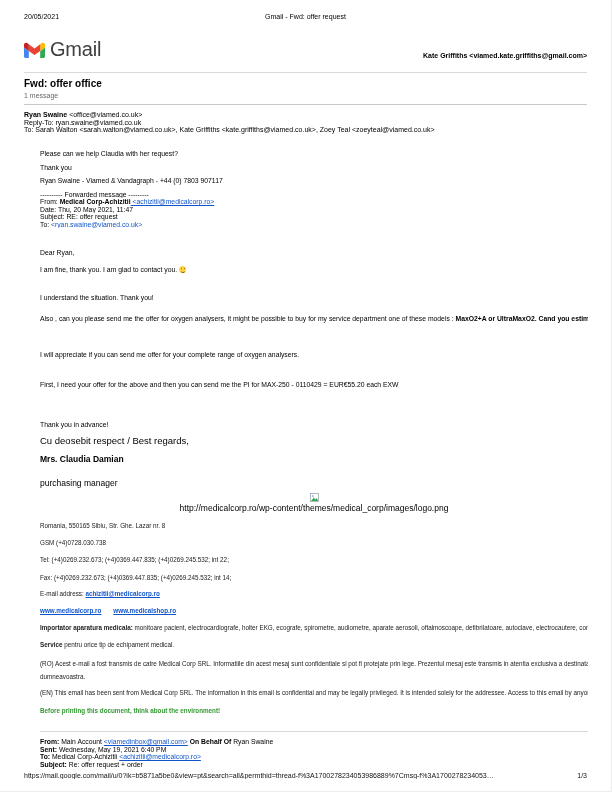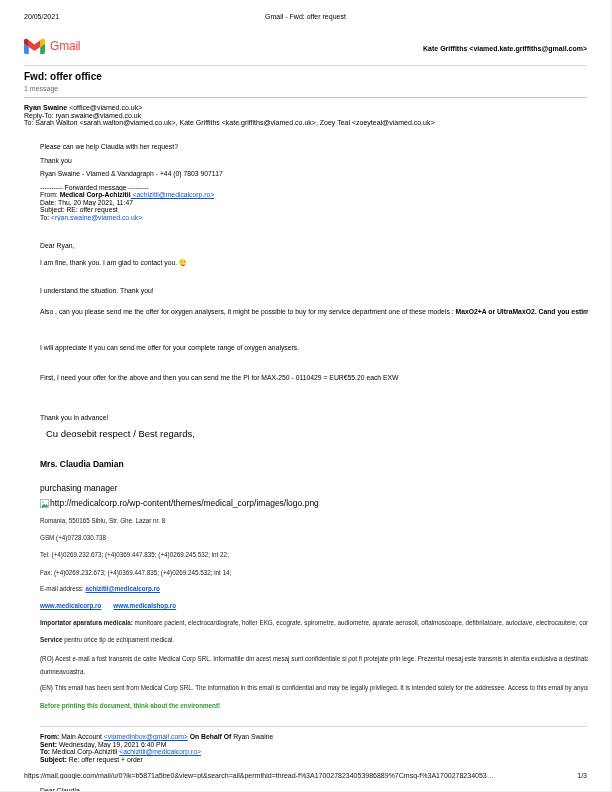--- a/index.html
+++ b/index.html
@@ -15,21 +15,21 @@
     border-bottom: 1px solid #ececec;
   }
   
   .topbar { position: relative; height: 10px; font-size: 7px; color:#000; }
   .topbar .print-date { position:absolute; left:0; top:0; }
   .topbar .print-title { position:absolute; left:0; right:0; top:0; text-align:center; }
   
   .logo-row { margin-top: 15px; display:flex; align-items:flex-end; justify-content:space-between; }
   .gmail-logo { display:flex; align-items:center; gap:5px; }
   .gmail-logo svg { width:21px; height:16px; display:block; }
-  .gmail-wordmark { font-size:12px; color:#ef4444; letter-spacing:-0.2px; }
+  .gmail-wordmark { font-size:20px; color:#404040; letter-spacing:-0.2px; }
   .account-line { font-size:7px; font-weight:bold; color:#000; padding-bottom:2px; }
   hr.rule1 { border:none; border-top:1px solid #d9d9d9; margin-top:11px; }
   hr.rule2 { border:none; border-top:1px solid #c7c7c7; margin-top:5px; }
   .subject { margin-top:5px; font-size:10px; font-weight:bold; }
   .msg-count { margin-top:3px; font-size:7px; color:#666; }
   .sender-block { margin-top:6px; font-size:7px; line-height:7.6px; }
   .sender-block .bold { font-weight:bold; }
   
   .email-body { margin-left:16px; margin-top:16px; width:548px; font-size:6.8px; }
   .email-body p { line-height:8px; white-space:nowrap; overflow:hidden; }
@@ -38,24 +38,24 @@
   .p-sig { margin-top:5px; }
   .fwd-block { margin-top:6px; }
   .fwd-block p { line-height:7.5px; }
   .p-dear { margin-top:21px; }
   .p-fine { margin-top:9px; }
   .p-understand { margin-top:20px; }
   .p-also { margin-top:13px; }
   .p-appreciate { margin-top:28px; }
   .p-first { margin-top:22px; }
   .p-advance { margin-top:32px; }
-  .sig-regards { margin-top:6px; font-size:9.5px; line-height:11px;margin-left:6px; }
-  .sig-name { margin-top:20px; font-size:8.5px; font-weight:bold; line-height:10px; }
+  .sig-regards { margin-top:6px; font-size:9.5px; line-height:11px; }
+  .sig-name { margin-top:8px; font-size:8.5px; font-weight:bold; line-height:10px; }
   .sig-role { margin-top:14px; font-size:8.5px; line-height:10px; }
-  .sig-logo { margin-top:5px; font-size:8.5px; line-height:10px; display:flex; align-items:center; gap:1px; }
+  .sig-logo { margin-top:5px; font-size:8.5px; line-height:10px; display:flex; align-items:center; gap:1px;flex-direction:column; }
   .contact { margin-top:9px; font-size:6.3px; line-height:7px; color:#1a1a1a; }
   .contact-fax { margin-top:10px; }
   .mt11 { margin-top:11px; }
   .mt5 { margin-top:5px; }
   .mt8 { margin-top:8px; }
   .eco { margin-top:10px; font-size:6.3px; font-weight:bold; color:#339933; line-height:7px; }
   hr.rule3 { border:none; border-top:1px solid #d9d9d9; margin-top:16px; }
   .quoted-block { margin-top:6px; font-size:6.8px; }
   .quoted-block p { line-height:7.6px; white-space:nowrap; overflow:hidden; }
   .quoted-block .lbl { font-weight:bold; }

